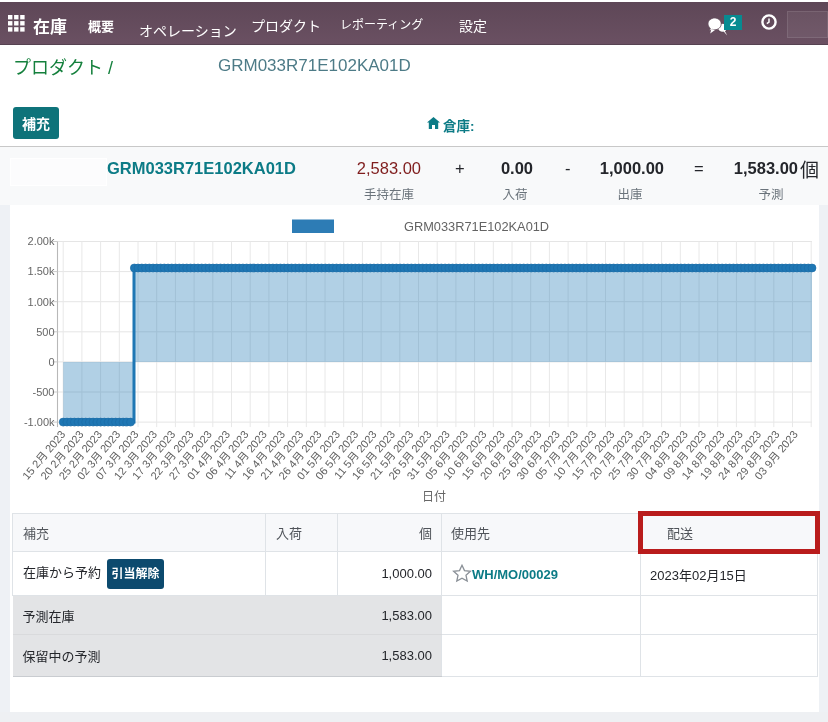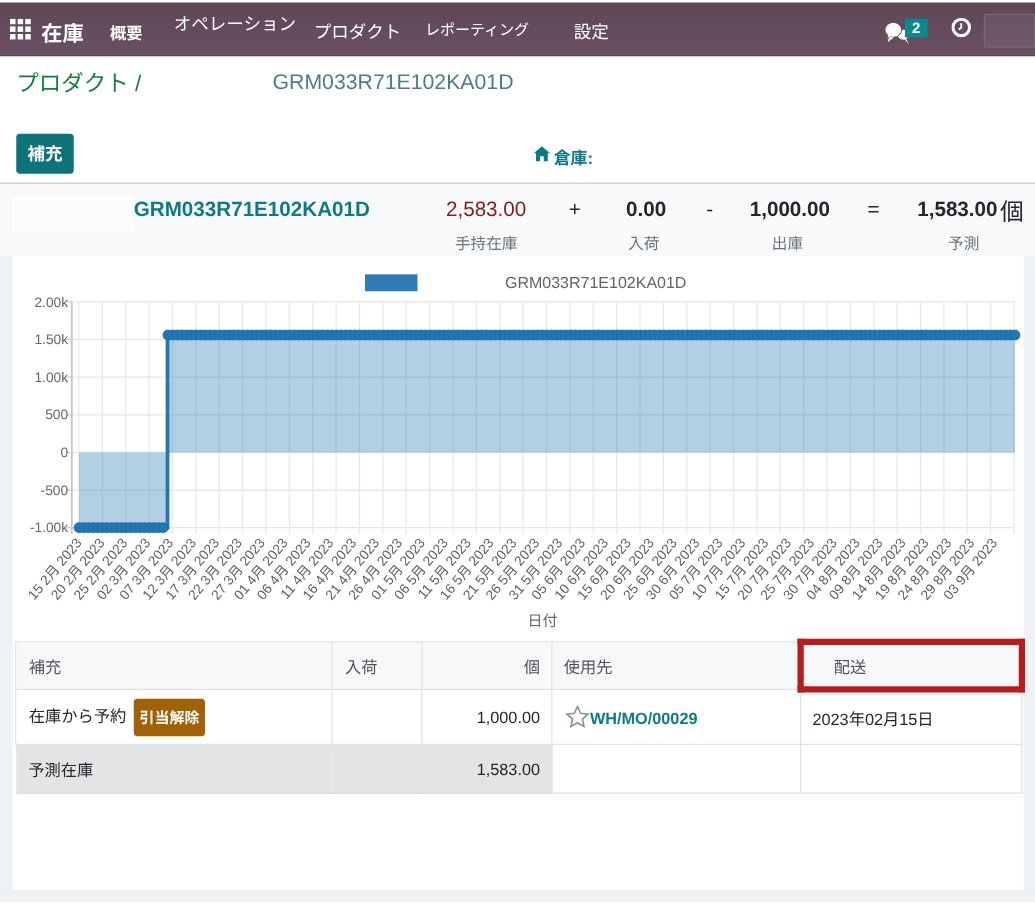--- a/index.html
+++ b/index.html
@@ -19,21 +19,21 @@
       <rect x="0" y="6.1" width="4.4" height="4.4"></rect>
           <rect x="6.1" y="6.1" width="4.4" height="4.4"></rect>
           <rect x="12.2" y="6.1" width="4.4" height="4.4"></rect>
       <rect x="0" y="12.2" width="4.4" height="4.4"></rect>
           <rect x="6.1" y="12.2" width="4.4" height="4.4"></rect>
           <rect x="12.2" y="12.2" width="4.4" height="4.4"></rect>
     </g>
   </svg>
   <div class="abs mi" style="left:33px;top:11px;color:#fff;font-size:17px;font-weight:bold">在庫</div>
   <div class="abs mi" style="left:88px;top:14px;color:#fff;font-size:13px;font-weight:bold">概要</div>
-  <div class="abs mi" style="left:139px;top:7px;color:#fff;font-size:14px">オペレーション</div>
+  <div class="abs mi" style="left:139px;top:18px;color:#fff;font-size:14px">オペレーション</div>
   <div class="abs mi" style="left:251px;top:13px;color:#fff;font-size:14px">プロダクト</div>
   <div class="abs mi" style="left:340px;top:13px;color:#fff;font-size:12px">レポーティング</div>
   <div class="abs mi" style="left:459px;top:13px;color:#fff;font-size:14px">設定</div>
   <svg class="abs" style="left:708px;top:16px" width="20" height="18" viewBox="0 0 20 18">
     <ellipse cx="14.6" cy="9.8" rx="5.2" ry="4.6" fill="#fff" stroke="#5e4757" stroke-width="1.2"></ellipse>
     <path d="M15.5 13.2 L19.2 17.5 L16.6 12.6 Z" fill="#fff"></path>
     <path d="M6.6 0 C10.2 0 13.2 2.6 13.2 5.9 C13.2 9.2 10.2 11.8 6.6 11.8 C5.8 11.8 5 11.7 4.3 11.4 L1.2 12.9 L2.3 10.2 C0.9 9.1 0 7.6 0 5.9 C0 2.6 3 0 6.6 0 Z" fill="#fff" stroke="#5e4757" stroke-width="0.8"></path>
     <path d="M3.4 11 L2.2 15.6 L7 12.1 Z" fill="#fff"></path>
   </svg>
   <div class="abs" style="left:724px;top:12.5px;width:18px;height:15px;background:#078b91;color:#fff;font-size:12px;font-weight:bold;text-align:center;line-height:15px">2</div>
@@ -398,34 +398,41 @@
         </colgroup>
     <tbody>
           <tr style="height:38px;background:#f7f8fa;color:#50545a">
       <td style="border:1px solid #dfe3e7;padding-left:10px">補充</td>
       <td style="border:1px solid #dfe3e7;padding-left:10px">入荷</td>
       <td style="border:1px solid #dfe3e7;padding-right:9px;text-align:right">個</td>
       <td style="border:1px solid #dfe3e7;padding-left:9px">使用先</td>
       <td style="border:5px solid #b91c1c;padding-left:24px">配送</td>
     </tr>
     <tr style="height:44px">
-      <td style="border:1px solid #dfe3e7;padding-left:10px">在庫から予約<span style="display:inline-block;margin-left:6px;background:#a16207;color:#fff;font-weight:bold;font-size:12px;border-radius:3px;width:57px;height:30px;line-height:30px;text-align:center;vertical-align:middle">引当解除</span></td>
+      <td style="border:1px solid #dfe3e7;padding-left:10px">在庫から予約<span style="display:inline-block;margin-left:6px;background:#0c4a6e;color:#fff;font-weight:bold;font-size:12px;border-radius:3px;width:57px;height:30px;line-height:30px;text-align:center;vertical-align:middle">引当解除</span></td>
       <td style="border:1px solid #dfe3e7;"></td>
       <td style="border:1px solid #dfe3e7;padding-right:9px;text-align:right">1,000.00</td>
       <td style="border:1px solid #dfe3e7;padding-left:10px">
         <svg width="20" height="19" viewBox="0 0 20 19" style="vertical-align:-4px">
                 <path d="M10 1.3 L12.5 6.6 L18.4 7.3 L14 11.3 L15.2 17.1 L10 14.2 L4.8 17.1 L6 11.3 L1.6 7.3 L7.5 6.6 Z" fill="#fff" stroke="#8a9097" stroke-width="1.3"></path>
               </svg><span style="font-weight:bold;color:#0c7b86">WH/MO/00029</span>
       </td>
       <td style="border:1px solid #dfe3e7;padding-left:9px">2023年02月15日</td>
     </tr>
     <tr style="height:39px">
       <td style="border-top:1px solid #d4d5d8;border-bottom:1px solid #d9dadc;padding-left:10px;background:#e3e4e6">予測在庫</td>
       <td style="border-top:1px solid #d4d5d8;border-bottom:1px solid #d9dadc;background:#e3e4e6"></td>
       <td style="border-top:1px solid #d4d5d8;border-bottom:1px solid #d9dadc;padding-right:9px;text-align:right;background:#e3e4e6">1,583.00</td>
       <td style="border:1px solid #dfe3e7;"></td>
       <td style="border:1px solid #dfe3e7;"></td>
     </tr>
+    <tr style="height:42px">
+      <td style="border-bottom:1px solid #c9ccd0;padding-left:10px;background:#e3e4e6">保留中の予測</td>
+      <td style="border-bottom:1px solid #c9ccd0;background:#e3e4e6"></td>
+      <td style="border-bottom:1px solid #c9ccd0;padding-right:9px;text-align:right;background:#e3e4e6">1,583.00</td>
+      <td style="border:1px solid #dfe3e7;"></td>
+      <td style="border:1px solid #dfe3e7;"></td>
+    </tr>
   </tbody>
       </table>
 </div>
 <div class="abs" style="left:0;top:712px;width:828px;height:10px;background:#eef0f3"></div>
 
 </div>
 </body></html>

